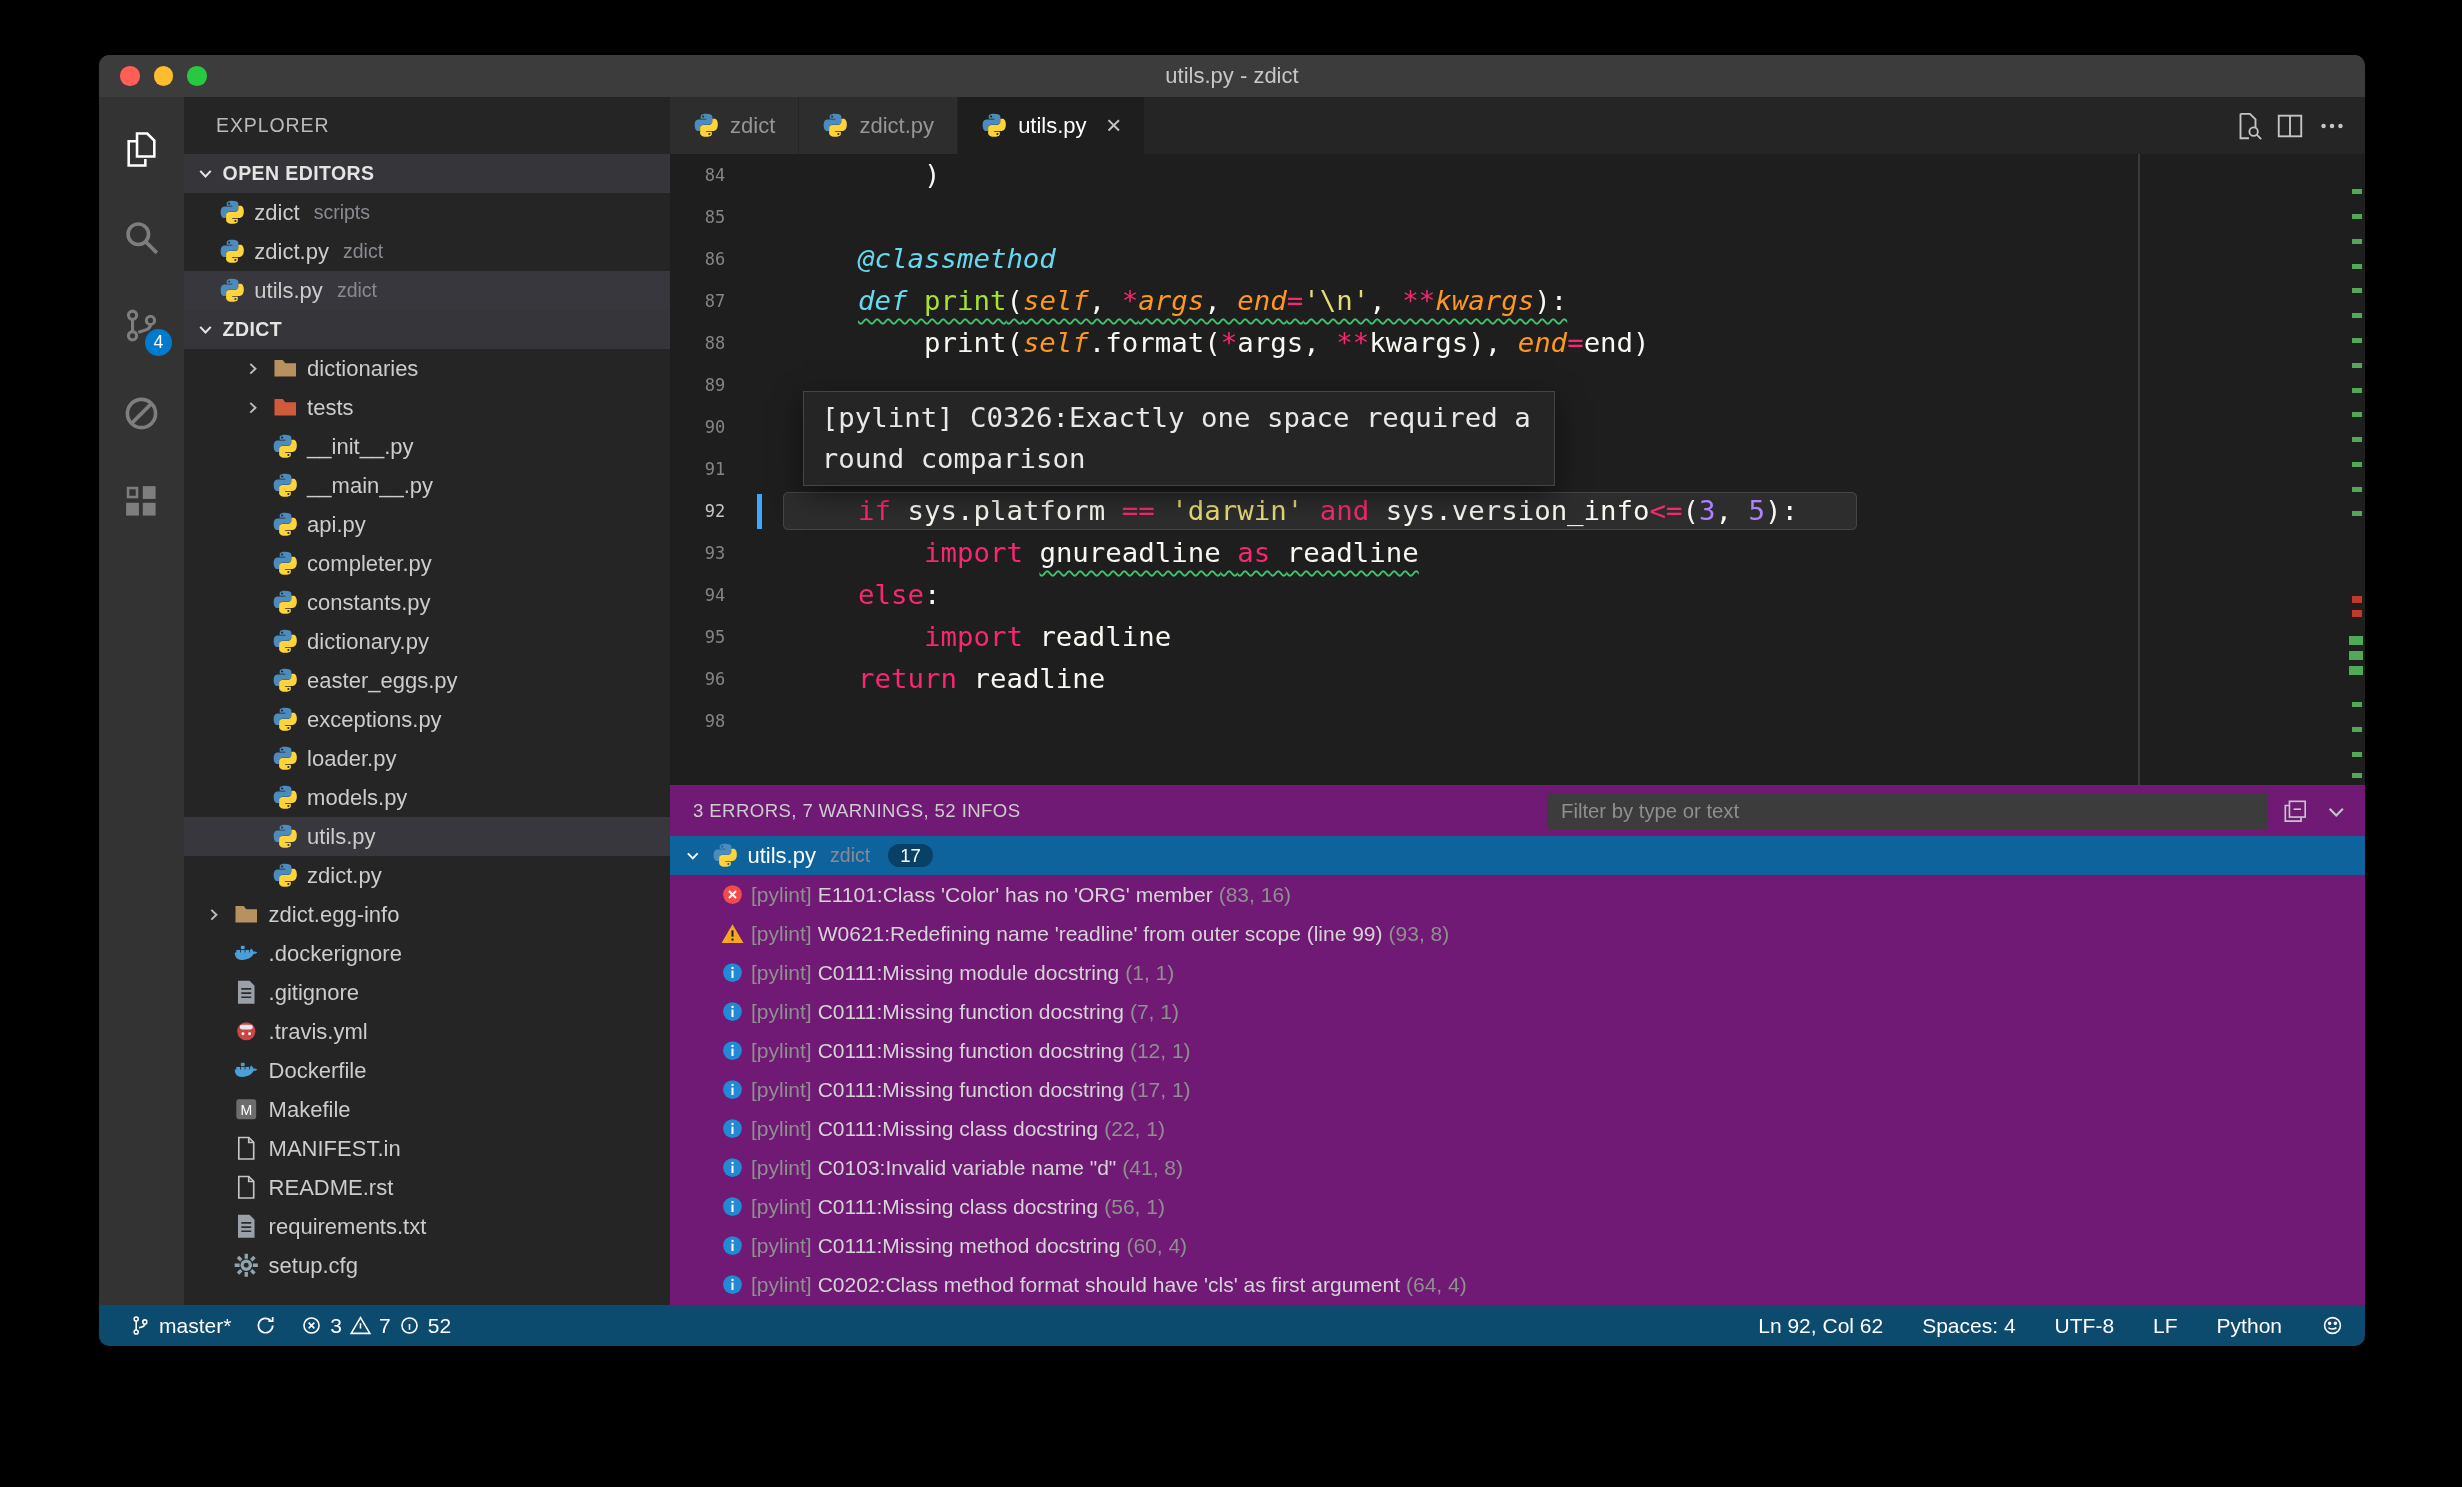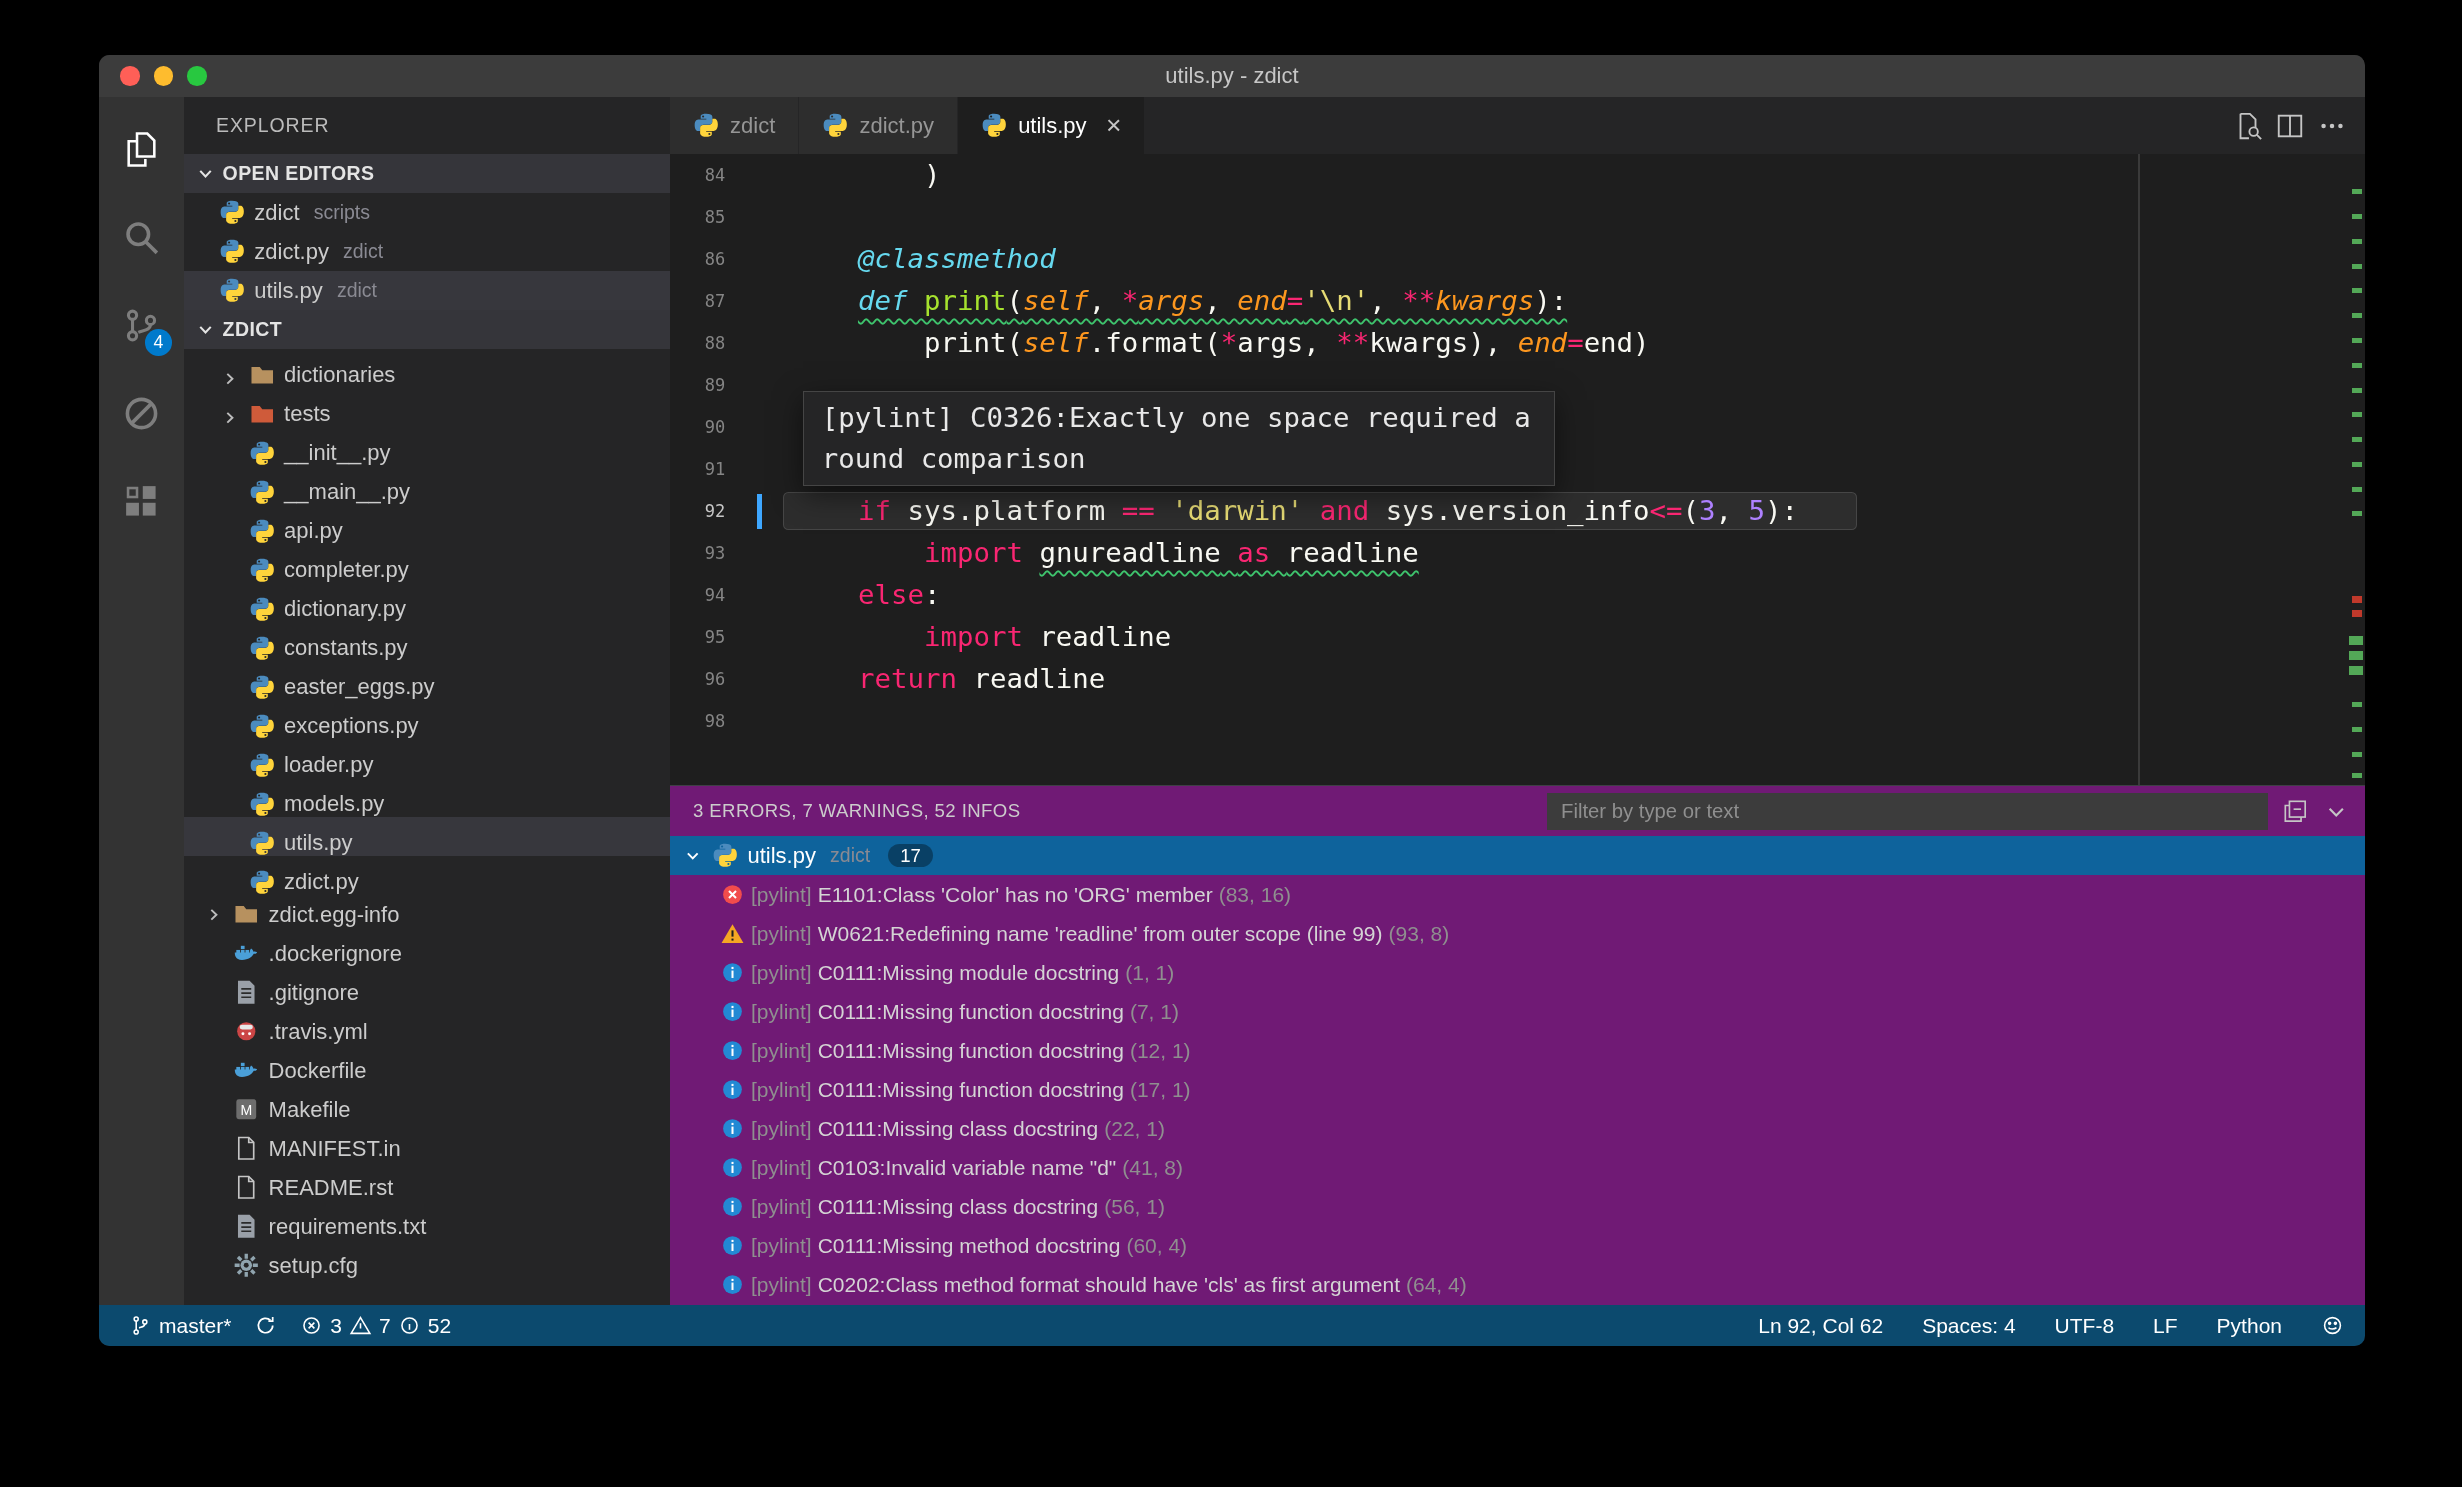--- a/index.html
+++ b/index.html
@@ -32,21 +32,21 @@
   .section-header{flex:0 0 39px;display:flex;align-items:center;gap:7px;background:#35353a;color:#e4e4e4;
     font-weight:bold;font-size:19.5px;letter-spacing:0.4px;padding-left:10.6px;cursor:pointer;}
   .section-header .icon-box svg{width:21px;height:21px;}
   .oe-item{height:39px;display:flex;align-items:center;gap:8.8px;padding-left:35px;color:#cccccc;font-size:22px;cursor:pointer;}
   .oe-item.selected{background:#37373d;}
   .oe-item .detail,.file-detail{color:#8a8a93;font-size:19.5px;margin-left:5.3px;}
   .tree{flex:1;overflow:hidden;}
   .tree-item{height:39px;display:flex;align-items:center;gap:8.8px;color:#cccccc;font-size:22px;cursor:pointer;}
   .tree-item.selected{background:#37373d;}
   .tree-item.indent-1{padding-left:19.5px;}
-  .tree-item.indent-2{padding-left:35px;align-items:flex-end;}
+  .tree-item.indent-2{padding-left:58px;}
   .twistie{width:21px;flex:0 0 21px;display:inline-flex;justify-content:center;color:#bdbdbd;}
   .twistie svg{width:19.5px;height:19.5px;}
   .icon-box{display:inline-flex;align-items:center;justify-content:center;}
   .icon-box svg{width:26.5px;height:26.5px;display:block;}
 
   
   .editor-region{flex:1;min-width:0;display:flex;flex-direction:column;background:#1e1e1e;}
   .tabbar{flex:0 0 57px;background:#252526;display:flex;align-items:stretch;}
   .tabs{display:flex;}
   .tab{display:flex;align-items:center;gap:10.6px;padding:0 23px;background:#2d2d2d;color:#969696;
@@ -289,31 +289,31 @@
             <span class="label">completer.py</span>
           </div>
           <div class="tree-item indent-2">
             <span class="twistie"></span>
             <span class="icon-box">
               <svg viewBox="0 0 32 32">
                 <path fill="#4b8bbe" d="M15.9 2c-7 0-6.6 3-6.6 3v3.2h6.8v1H6.7S2 8.7 2 15.9s4.1 7 4.1 7h2.5v-3.4s-.1-4.1 4-4.1h6.9s3.9.1 3.9-3.8V5.9S24 2 15.9 2zm-3.7 2.1a1.3 1.3 0 1 1 0 2.6 1.3 1.3 0 0 1 0-2.6z"></path>
                 <path fill="#ffd43b" d="M16.1 30c7 0 6.6-3 6.6-3v-3.2h-6.8v-1h9.4s4.7-.5 4.7-7.7-4.1-7-4.1-7h-2.5v3.4s.1 4.1-4 4.1h-6.9s-3.9-.1-3.9 3.8v5.7S8 30 16.1 30zm3.7-2.1a1.3 1.3 0 1 1 0-2.6 1.3 1.3 0 0 1 0 2.6z"></path>
               </svg>
             </span>
+            <span class="label">constants.py</span>
+          </div>
+          <div class="tree-item indent-2">
+            <span class="twistie"></span>
+            <span class="icon-box">
+              <svg viewBox="0 0 32 32">
+                <path fill="#4b8bbe" d="M15.9 2c-7 0-6.6 3-6.6 3v3.2h6.8v1H6.7S2 8.7 2 15.9s4.1 7 4.1 7h2.5v-3.4s-.1-4.1 4-4.1h6.9s3.9.1 3.9-3.8V5.9S24 2 15.9 2zm-3.7 2.1a1.3 1.3 0 1 1 0 2.6 1.3 1.3 0 0 1 0-2.6z"></path>
+                <path fill="#ffd43b" d="M16.1 30c7 0 6.6-3 6.6-3v-3.2h-6.8v-1h9.4s4.7-.5 4.7-7.7-4.1-7-4.1-7h-2.5v3.4s.1 4.1-4 4.1h-6.9s-3.9-.1-3.9 3.8v5.7S8 30 16.1 30zm3.7-2.1a1.3 1.3 0 1 1 0-2.6 1.3 1.3 0 0 1 0 2.6z"></path>
+              </svg>
+            </span>
             <span class="label">dictionary.py</span>
-          </div>
-          <div class="tree-item indent-2">
-            <span class="twistie"></span>
-            <span class="icon-box">
-              <svg viewBox="0 0 32 32">
-                <path fill="#4b8bbe" d="M15.9 2c-7 0-6.6 3-6.6 3v3.2h6.8v1H6.7S2 8.7 2 15.9s4.1 7 4.1 7h2.5v-3.4s-.1-4.1 4-4.1h6.9s3.9.1 3.9-3.8V5.9S24 2 15.9 2zm-3.7 2.1a1.3 1.3 0 1 1 0 2.6 1.3 1.3 0 0 1 0-2.6z"></path>
-                <path fill="#ffd43b" d="M16.1 30c7 0 6.6-3 6.6-3v-3.2h-6.8v-1h9.4s4.7-.5 4.7-7.7-4.1-7-4.1-7h-2.5v3.4s.1 4.1-4 4.1h-6.9s-3.9-.1-3.9 3.8v5.7S8 30 16.1 30zm3.7-2.1a1.3 1.3 0 1 1 0-2.6 1.3 1.3 0 0 1 0 2.6z"></path>
-              </svg>
-            </span>
-            <span class="label">constants.py</span>
           </div>
           <div class="tree-item indent-2">
             <span class="twistie"></span>
             <span class="icon-box">
               <svg viewBox="0 0 32 32">
                 <path fill="#4b8bbe" d="M15.9 2c-7 0-6.6 3-6.6 3v3.2h6.8v1H6.7S2 8.7 2 15.9s4.1 7 4.1 7h2.5v-3.4s-.1-4.1 4-4.1h6.9s3.9.1 3.9-3.8V5.9S24 2 15.9 2zm-3.7 2.1a1.3 1.3 0 1 1 0 2.6 1.3 1.3 0 0 1 0-2.6z"></path>
                 <path fill="#ffd43b" d="M16.1 30c7 0 6.6-3 6.6-3v-3.2h-6.8v-1h9.4s4.7-.5 4.7-7.7-4.1-7-4.1-7h-2.5v3.4s.1 4.1-4 4.1h-6.9s-3.9-.1-3.9 3.8v5.7S8 30 16.1 30zm3.7-2.1a1.3 1.3 0 1 1 0-2.6 1.3 1.3 0 0 1 0 2.6z"></path>
               </svg>
             </span>
             <span class="label">easter_eggs.py</span>

